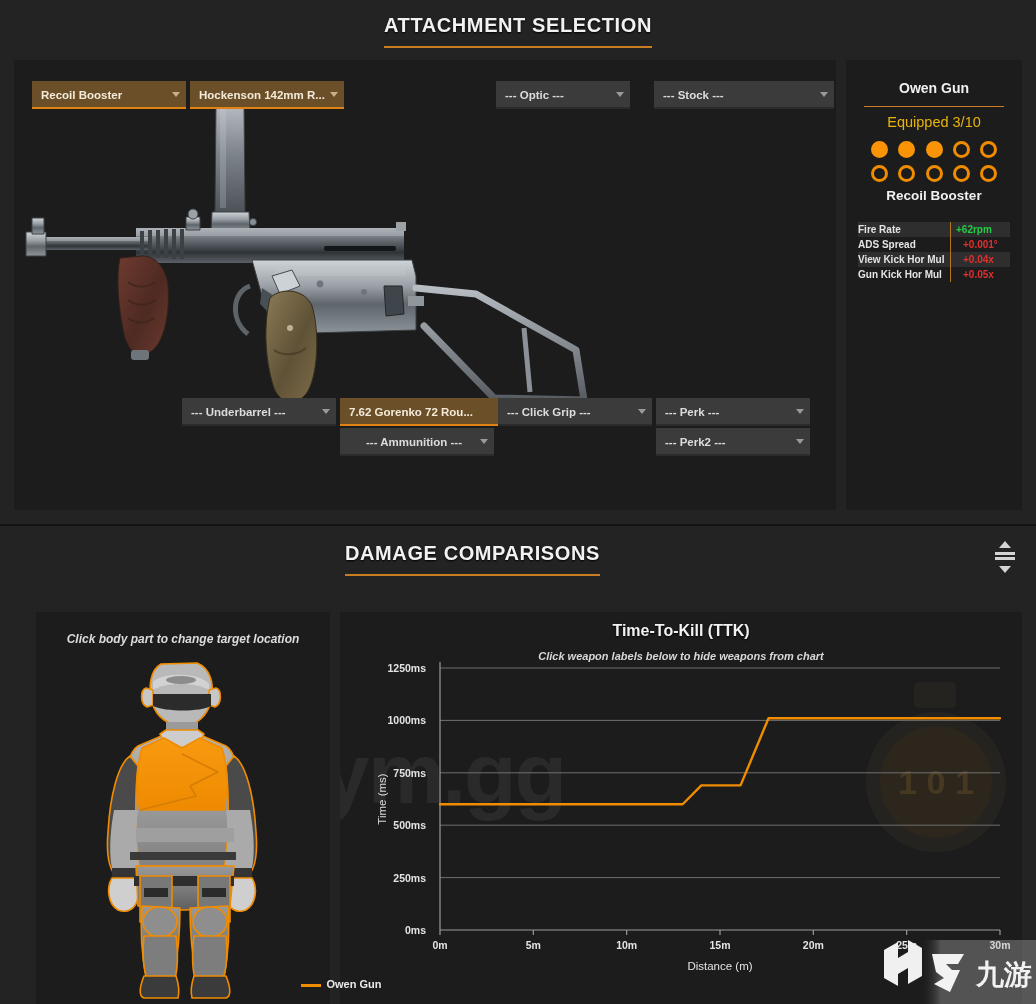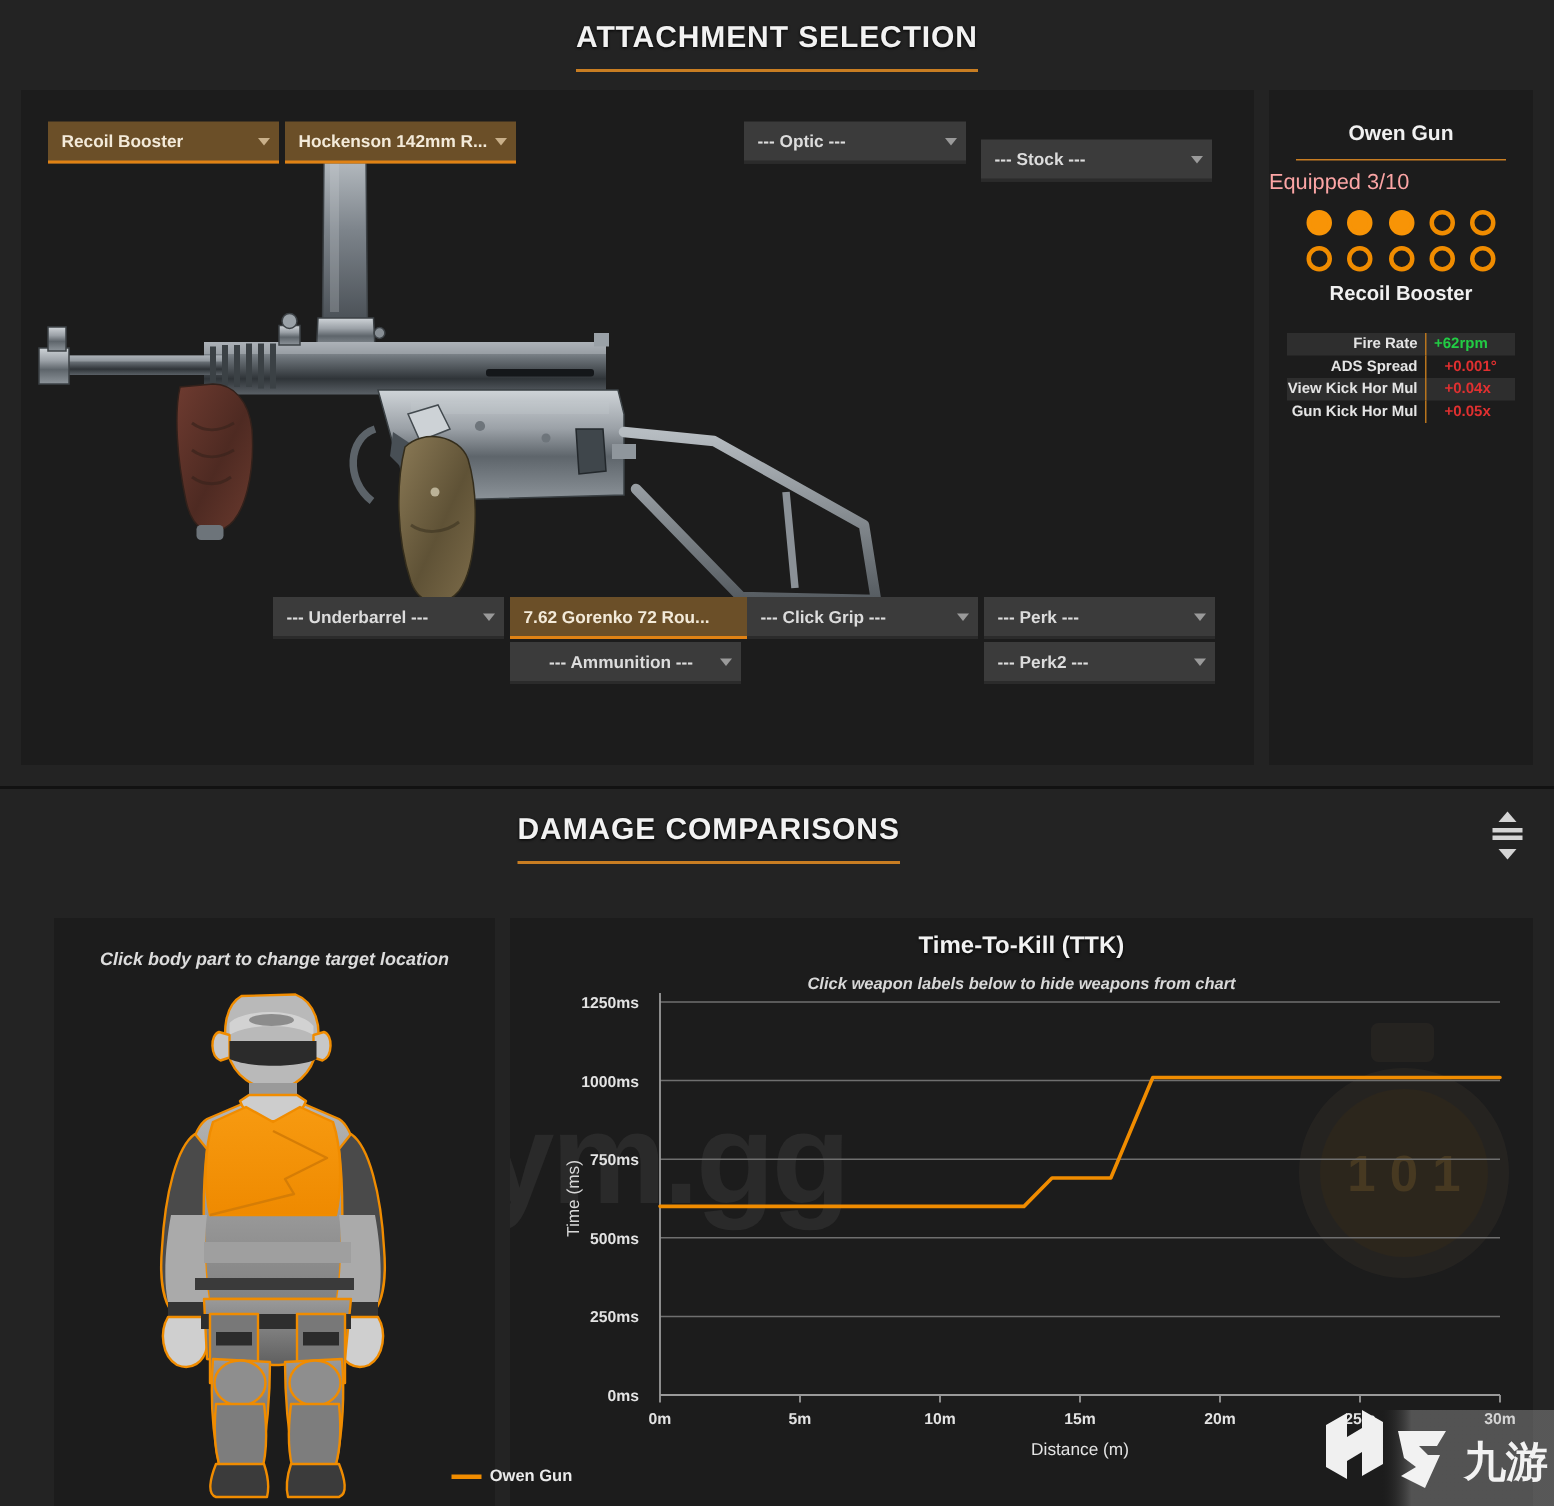--- a/index.html
+++ b/index.html
@@ -51,32 +51,32 @@
   .url-box{
     position:absolute;left:82px;top:0;width:530px;height:19px;line-height:19px;
     background:#2b2b2b;border:1px solid #3a3a3a;color:#d4d4d4;font-size:10.5px;
     padding:0 5px;box-sizing:border-box;overflow:hidden;white-space:nowrap;
   }
   .copy-ico{position:absolute;left:628px;top:-1px;width:20px;height:22px;cursor:pointer;}
 
   
   .wc-name{position:absolute;left:0;top:20px;width:176px;text-align:center;font-size:14px;font-weight:bold;color:#f0f0f0;}
   .wc-rule{position:absolute;left:18px;top:46px;width:140px;height:1px;background:#c87d22;}
-  .wc-equipped{position:absolute;left:0;top:54px;width:176px;text-align:left;font-size:14.5px;color:#fca5a5;}
+  .wc-equipped{position:absolute;left:0;top:54px;width:176px;text-align:center;font-size:14.5px;color:#eab308;}
   .dots{position:absolute;left:0;top:80px;width:176px;text-align:center;}
   .dots .row{height:24px;}
   .dot{display:inline-block;width:17px;height:17px;border-radius:50%;margin:0 3px;
        border:3px solid #f08c00;box-sizing:border-box;vertical-align:middle;}
   .dot.on{background:#f89406;border-color:#f89406;}
   .wc-att{position:absolute;left:0;top:128px;width:176px;text-align:center;font-size:13.5px;font-weight:bold;color:#f0f0f0;}
 
   .stats{position:absolute;left:12px;top:162px;width:152px;}
   .stat{height:15px;line-height:15px;font-size:10px;font-weight:bold;white-space:nowrap;}
   .stat.alt{background:#2e2e2e;}
-  .stat .k{display:inline-block;width:92px;text-align:right;color:#e4e4e4;padding-right:5px;box-sizing:border-box;}
+  .stat .k{display:inline-block;width:92px;text-align:left;color:#e4e4e4;padding-right:5px;box-sizing:border-box;}
   .stat .v{display:inline-block;padding-left:5px;border-left:1px solid #b8741d;}
   .v.good{color:#22cc44;}
   .v.bad{color:#e03030;padding-left:12px;}
 
   
   .section-dmg{position:absolute;left:0;top:526px;width:1036px;height:478px;background:#232323;}
   .resize-handle{position:absolute;right:18px;top:540px;width:26px;height:34px;cursor:ns-resize;}
 
   .body-panel{position:absolute;left:36px;top:612px;width:294px;height:392px;background:#1c1c1c;}
   .body-hint{position:absolute;left:0;top:20px;width:294px;text-align:center;font-size:12px;font-style:italic;font-weight:bold;color:#dcdcdc;}
@@ -212,25 +212,25 @@
 
       <div class="dd sel" style="left:18px;top:21px;width:154px;">
         <span>Recoil Booster</span>
         <span class="caret"></span>
       </div>
       <div class="dd sel" style="left:176px;top:21px;width:154px;">
         <span>Hockenson 142mm R...</span>
         <span class="caret"></span>
       </div>
 
-      <div class="dd" style="left:482px;top:21px;width:148px;">
+      <div class="dd" style="left:482px;top:21px;width:134px;">
         <span>--- Optic ---</span>
         <span class="caret"></span>
       </div>
-      <div class="dd" style="left:640px;top:33px;width:154px;">
+      <div class="dd" style="left:640px;top:21px;width:180px;">
         <span>--- Stock ---</span>
         <span class="caret"></span>
       </div>
 
       <div class="dd" style="left:168px;top:338px;width:154px;">
         <span>--- Underbarrel ---</span>
         <span class="caret"></span>
       </div>
       <div class="dd sel" style="left:326px;top:338px;width:172px;">
         <span>7.62 Gorenko 72 Rou...</span>

